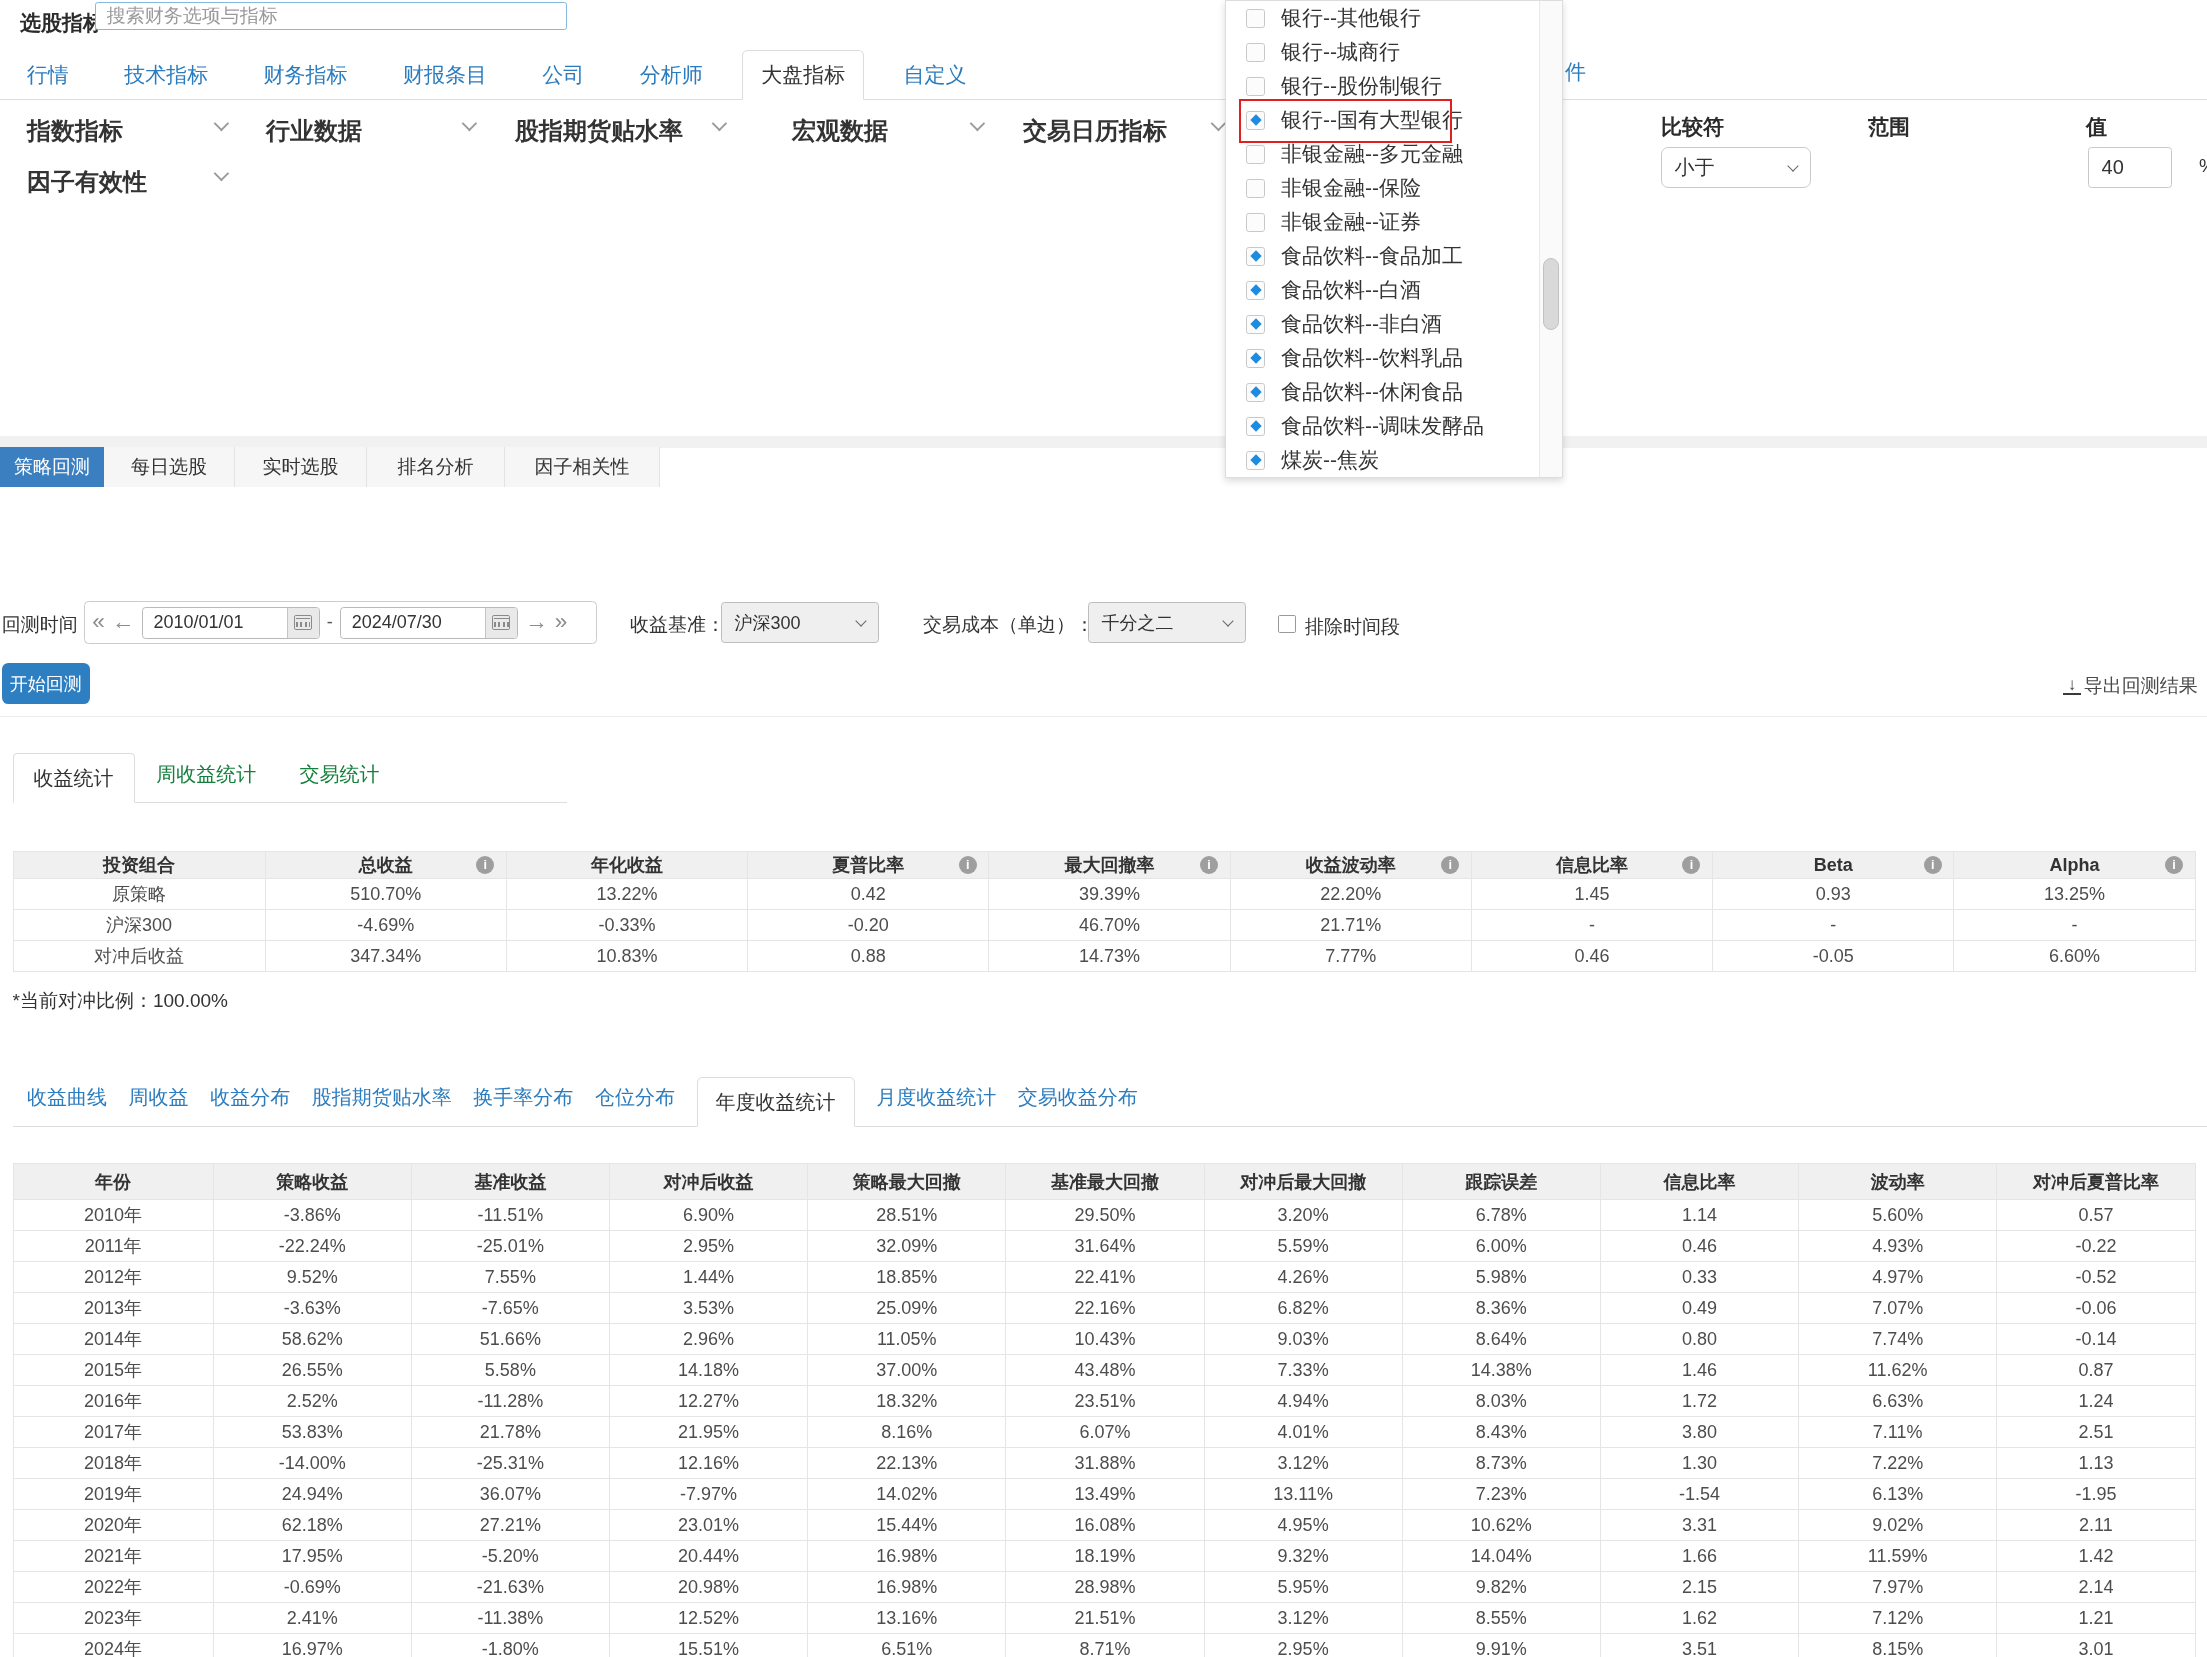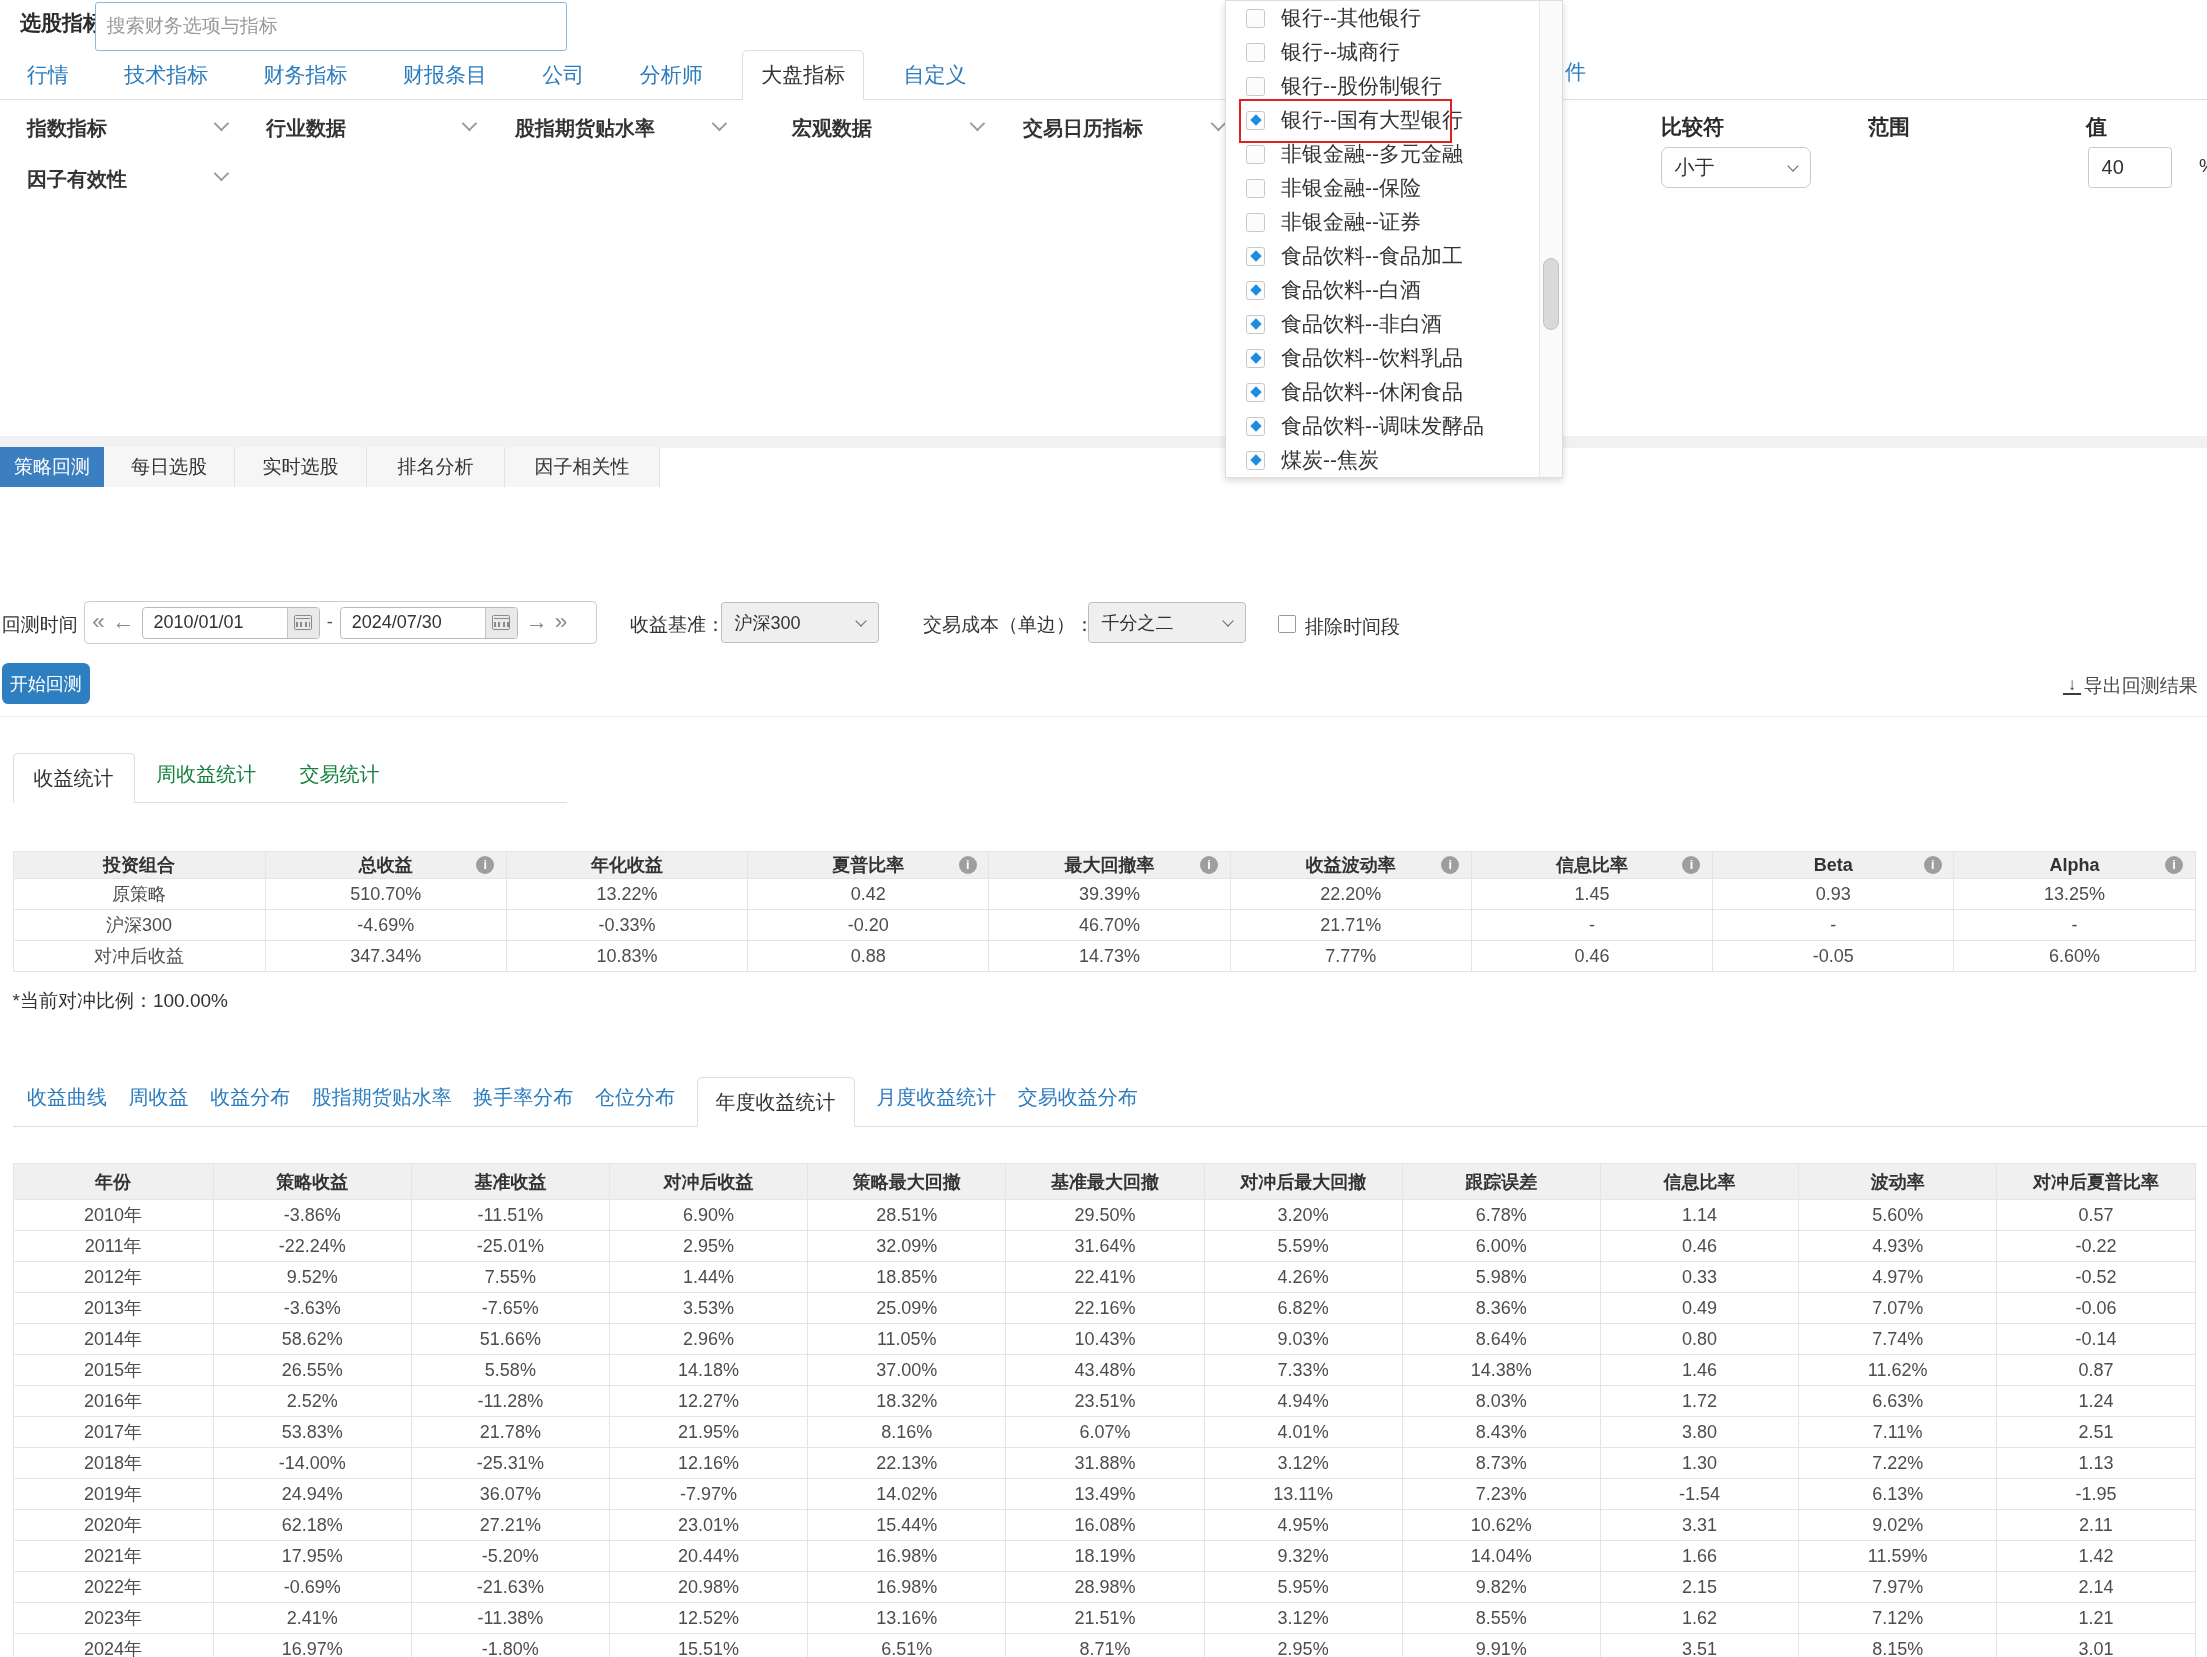--- a/index.html
+++ b/index.html
@@ -7,40 +7,40 @@
   body {
     width:2208px; height:1658px; position:relative; overflow:hidden;
     background:#fff; color:#333;
     font-family:"Liberation Sans","DejaVu Sans",sans-serif;
   }
   .abs { position:absolute; }
 
   
   #selector-label { left:20px; top:9px; font-size:21px; font-weight:bold; color:#2b2b2b; }
   #search-input {
-    left:95px; top:1.8px; width:472px; height:49px; border:1.8px solid #85b9de; border-radius:2.7px;
+    left:95px; top:1.8px; width:472px; height:28px; border:1.8px solid #85b9de; border-radius:2.7px;
     font-size:19px; padding:0 10.8px; color:#333; outline:none;
   }
   #search-input::placeholder { color:#9a9a9a; }
 
   
   #main-tabs {
     left:0; top:51px; width:2208px; height:49px; border-bottom:0.9px solid #ddd;
     display:flex; align-items:flex-end; padding-left:10.8px;
   }
   .main-tab {
     font-size:21px; color:#2b7cbe; padding:10px 16px; margin-right:23.4px; white-space:nowrap; cursor:pointer;
   }
   .main-tab.active {
     background:#fff; border:0.9px solid #ddd; border-bottom:0.9px solid #fff;
     border-radius:5.4px 5.4px 0 0; color:#333; margin-bottom:-0.9px; padding:10px 18px;
   }
 
   
-  .filter-label { font-size:20px; font-weight:bold; color:#333; white-space:nowrap; }
+  .filter-label { font-size:24px; font-weight:bold; color:#333; white-space:nowrap; }
   .chev {
     display:inline-block; width:10.8px; height:10.8px;
     border-right:2.7px solid #9b9b9b; border-bottom:2.7px solid #9b9b9b; transform:rotate(45deg);
   }
 
   
   .cond-label { font-size:21px; font-weight:bold; color:#2b2b2b; }
   #comparator-select {
     left:1661px; top:147px; width:150px; height:41px; border:0.9px solid #c9c9c9; border-radius:7.2px;
     background:#fff; font-size:20px; display:flex; align-items:center; padding:0 12.6px; justify-content:space-between;

